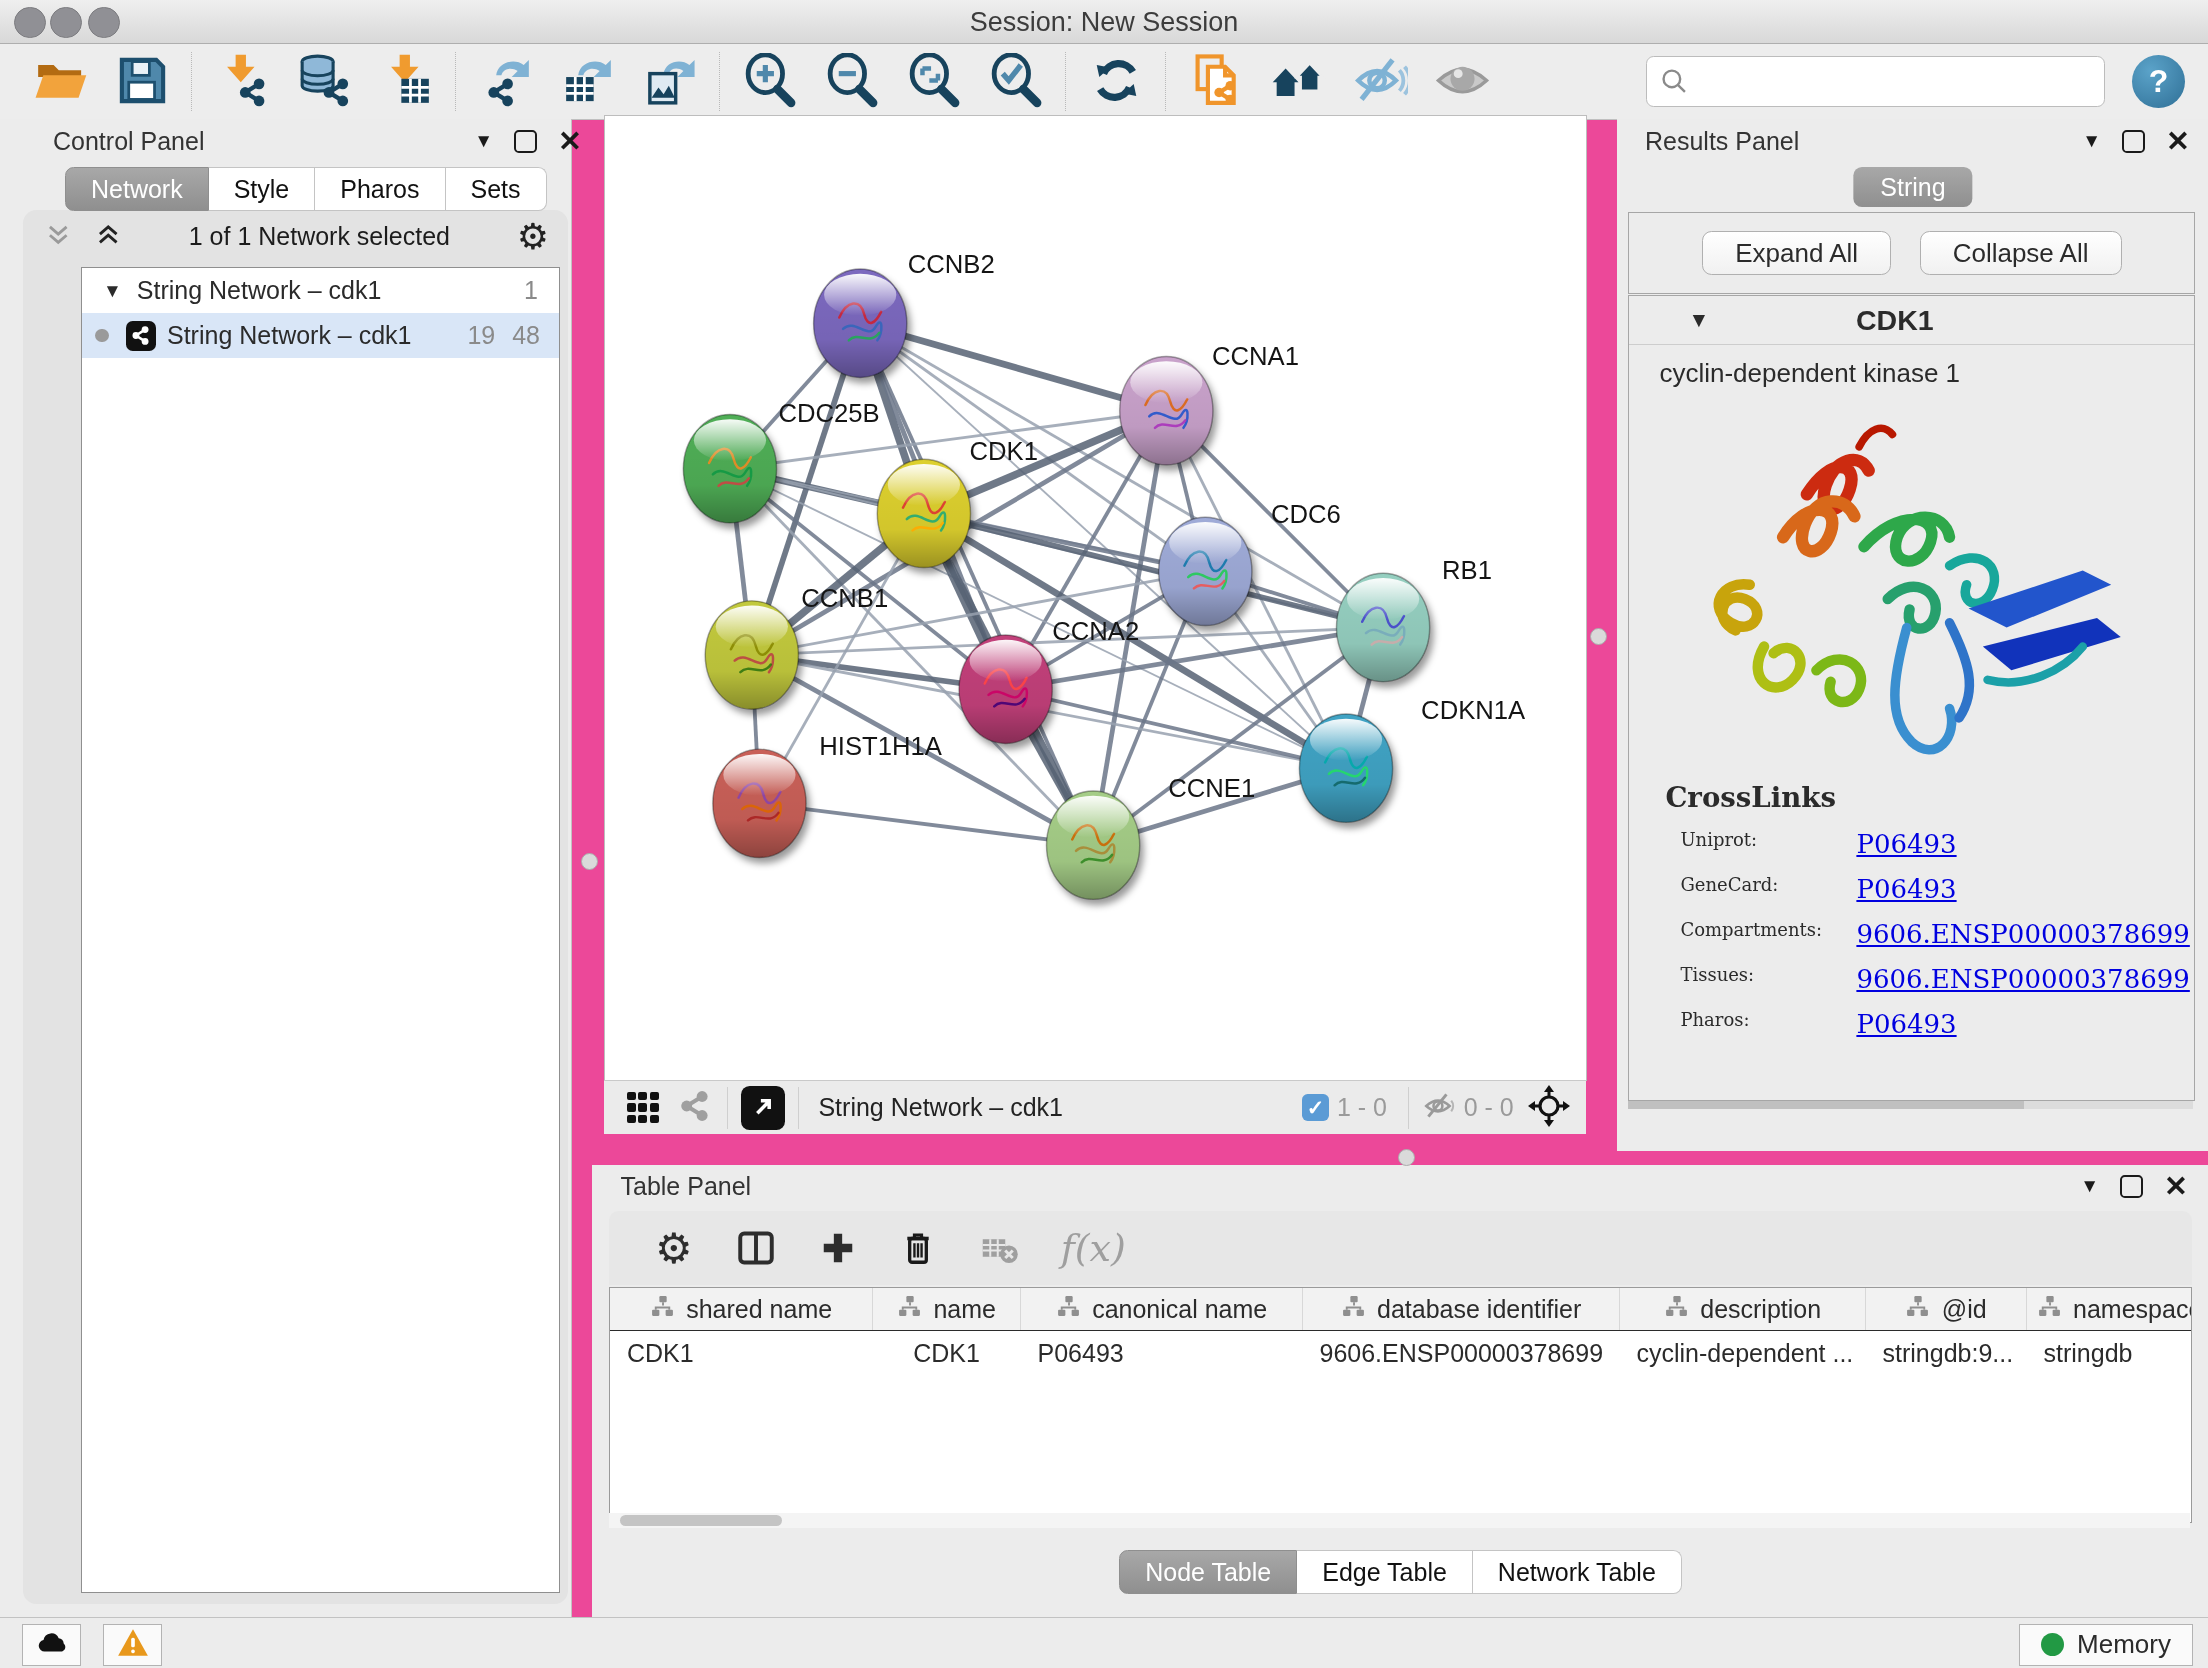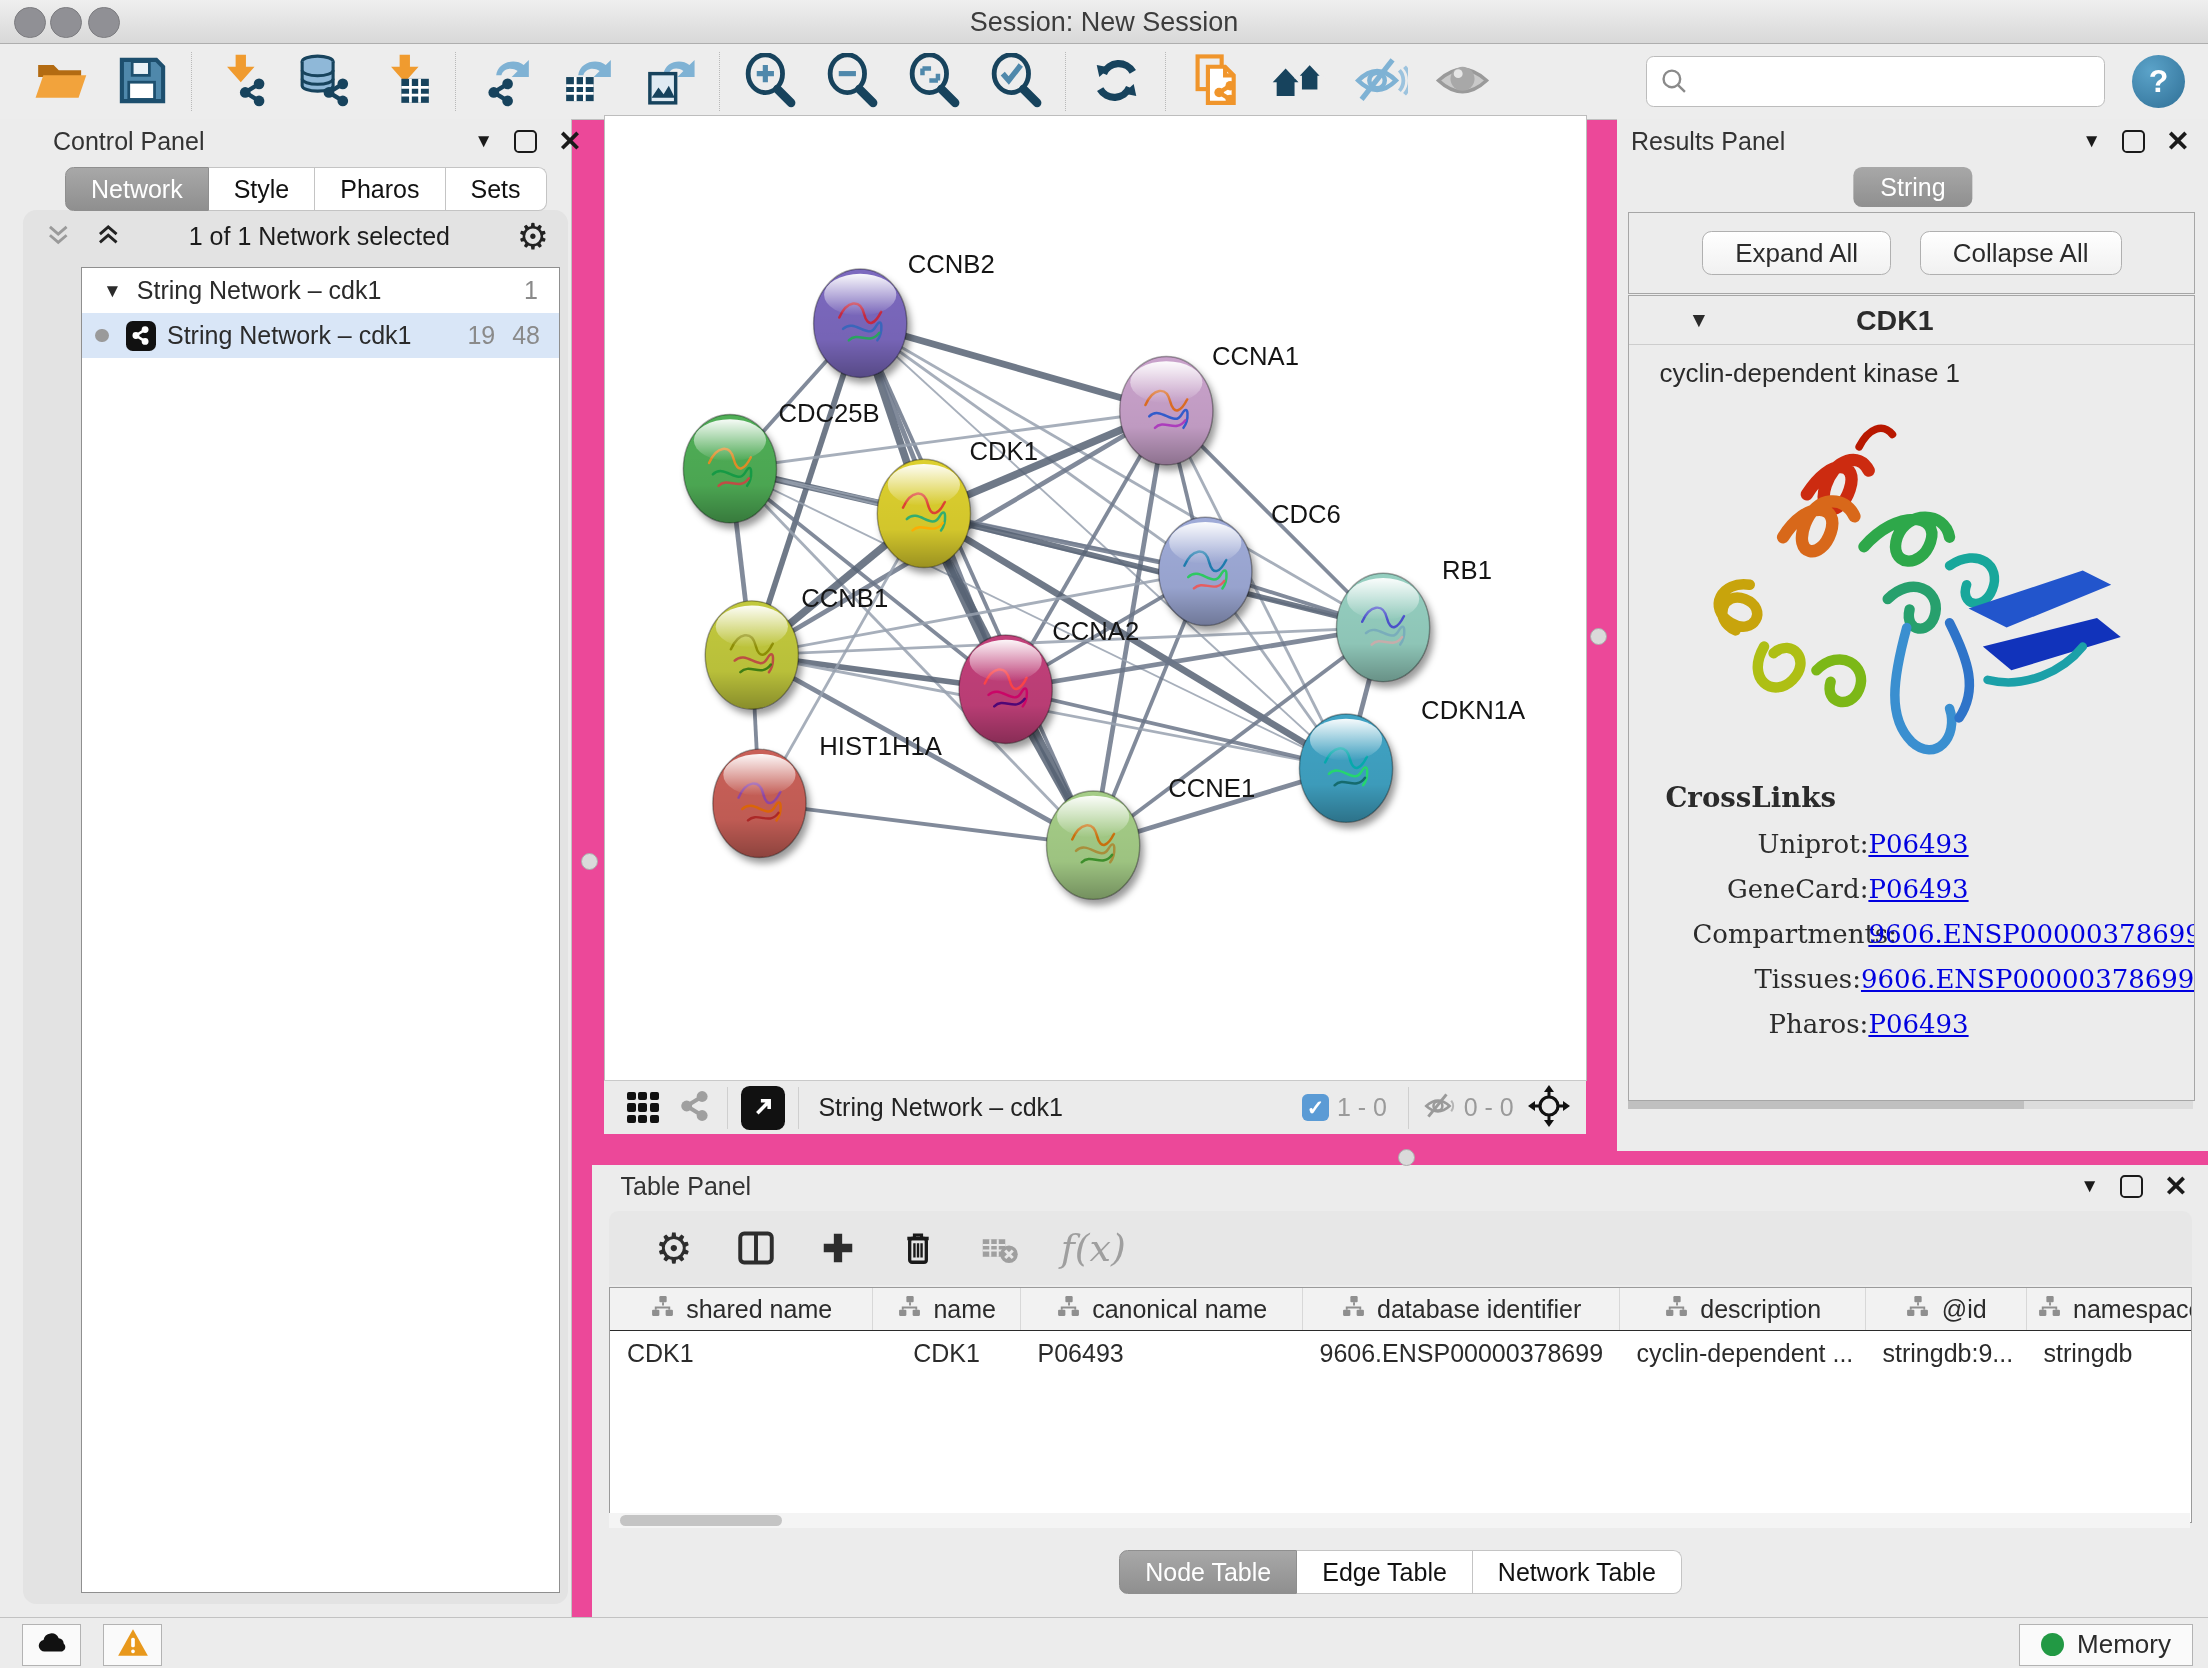--- a/index.html
+++ b/index.html
@@ -60,35 +60,35 @@
   #nb-grid div{width:8.6px;height:8.6px;background:#111;border-radius:1.9px;}
   #nb-title{font-size:25px;color:#222;margin-left:5.7px;}
   #nb-open{width:44px;height:44px;background:#111;border-radius:8.6px;display:flex;align-items:center;justify-content:center;}
   .nb-count{font-size:25px;color:#9a9a9a;margin:0 7.6px;}
   .checkbox{width:27.6px;height:27.6px;background:#5b9bd5;border-radius:5.7px;color:#fff;font-size:21px;font-weight:bold;display:flex;align-items:center;justify-content:center;margin-left:5.7px;}
   #node-labels text{font-size:27px;fill:#141414;font-family:"Liberation Sans",sans-serif;}
 
   
   #results-panel{position:absolute;left:1617px;top:119px;width:592px;height:1032px;background:#ececec;}
   #rp-header{position:absolute;left:0;top:0;width:100%;height:44px;display:flex;align-items:center;}
-  #rp-header .panel-title{margin-left:14px;flex:1;}
+  #rp-header .panel-title{margin-left:28px;flex:1;}
   #rp-header .win-icons{margin-right:19px;}
   #rp-tab{position:absolute;left:50%;transform:translateX(-50%);top:48px;height:40px;padding:0 27px;background:linear-gradient(#a8a8a8,#8f8f8f);border-radius:8.6px;color:#fff;font-size:25px;display:flex;align-items:center;}
   #rp-box1{position:absolute;left:11.4px;top:93px;width:565px;height:80px;background:#ececec;border:1.9px solid #a6a6a6;display:flex;align-items:center;justify-content:center;gap:28.5px;}
   .rp-btn{height:42px;padding:0 32px;background:linear-gradient(#ffffff,#f1f1f1);border:1px solid #b0b0b0;border-radius:9.5px;font-size:26px;display:flex;align-items:center;}
   #rp-box2{position:absolute;left:11.4px;top:176px;width:565px;height:804px;background:#ececec;border:1.9px solid #a6a6a6;overflow:hidden;}
   #rp-protein-header{height:48px;display:flex;align-items:center;border-bottom:1px solid #cdcdcd;}
   #rp-protein-header .tri{margin-left:59px;font-size:21px;}
   #rp-protein-name{flex:1;text-align:center;margin-right:114px;font-size:28.5px;font-weight:bold;}
   #rp-desc{font-size:26px;margin:13.3px 0 0 30px;}
   #rp-structure{display:block;margin:15px auto 0 auto;}
   #rp-crosslinks{margin:5.7px 0 0 36px;font-family:"DejaVu Serif",serif;}
   #rp-cl-title{font-size:27.6px;font-weight:bold;}
   .cl-row{display:flex;margin-top:15px;}
-  .cl-label{width:176px;font-size:26px;margin-left:27px;text-align:right;}
+  .cl-label{width:176px;font-size:18px;margin-left:15px;}
   .cl-value{font-size:26px;color:#0000e0;text-decoration:underline;}
   #rp-scroll{position:absolute;left:11.4px;top:982px;width:565px;height:7.6px;background:#dcdcdc;}
   #rp-scroll div{width:70%;height:7.6px;background:#c0c0c0;}
 
   
   #table-panel{position:absolute;left:592px;top:1165px;width:1617px;height:452px;background:#ececec;}
   #tp-header{position:absolute;left:0;top:0;width:100%;height:42px;display:flex;align-items:center;}
   #tp-header .panel-title{margin-left:28.5px;flex:1;}
   #tp-header .win-icons{margin-right:21px;}
   #tp-toolbar{position:absolute;left:17px;top:46px;width:1583px;height:74px;background:#e7e7e7;border-radius:9.5px 9.5px 0 0;display:flex;align-items:center;gap:42px;padding-left:46px;box-sizing:border-box;}

